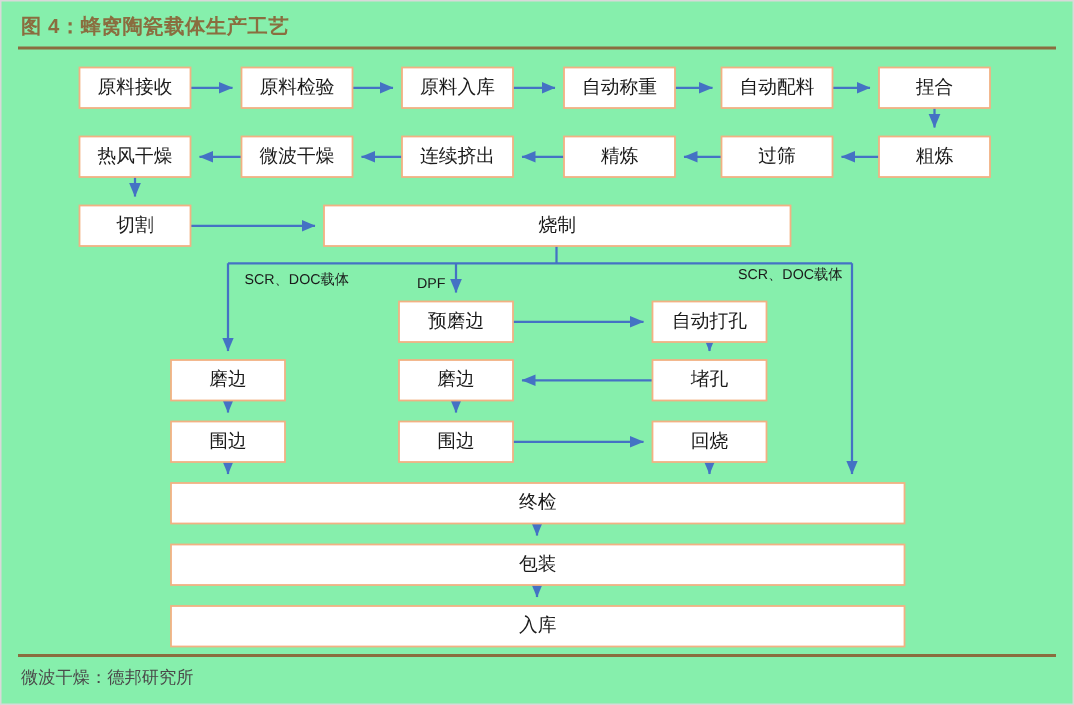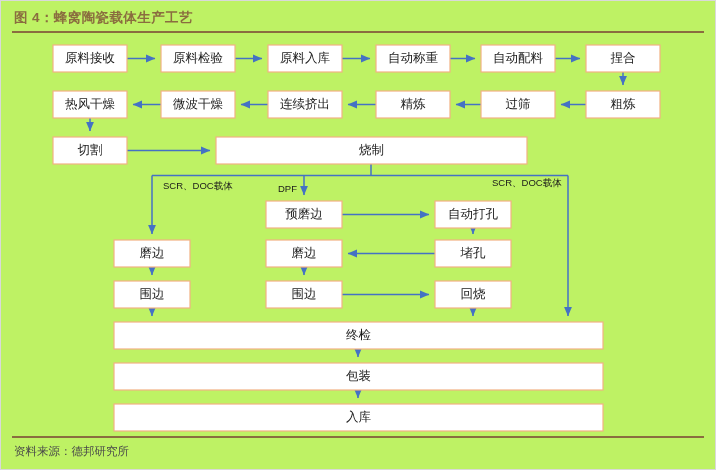--- a/index.html
+++ b/index.html
@@ -4,21 +4,21 @@
 <style>
   html, body {
     margin: 0;
     padding: 0;
     background: #ffffff;
   }
   #page {
     position: relative;
     width: 716px;
     height: 470px;
-    background: #bef264;
+    background: #86efac;
     font-family: "Liberation Sans", "DejaVu Sans", sans-serif;
     overflow: hidden;
     box-sizing: border-box;
   }
   .frame-border {
     position: absolute;
     left: 0;
     top: 0;
     width: 716px;
     height: 470px;
@@ -261,14 +261,14 @@
         </g>
       </g>
     <g id="branch-labels-layer">
         <text class="branch-label" x="163" y="155">SCR、DOC载体</text>
         <text class="branch-label" x="278" y="158">DPF</text>
         <text class="branch-label" x="492" y="152">SCR、DOC载体</text>
       </g>
   </svg>
 
   <div class="rule-bottom"></div>
-  <div class="source-note">资料来源：德邦研究所</div>
+  <div class="source-note">微波干燥：德邦研究所</div>
 </div>
 
 </body></html>

